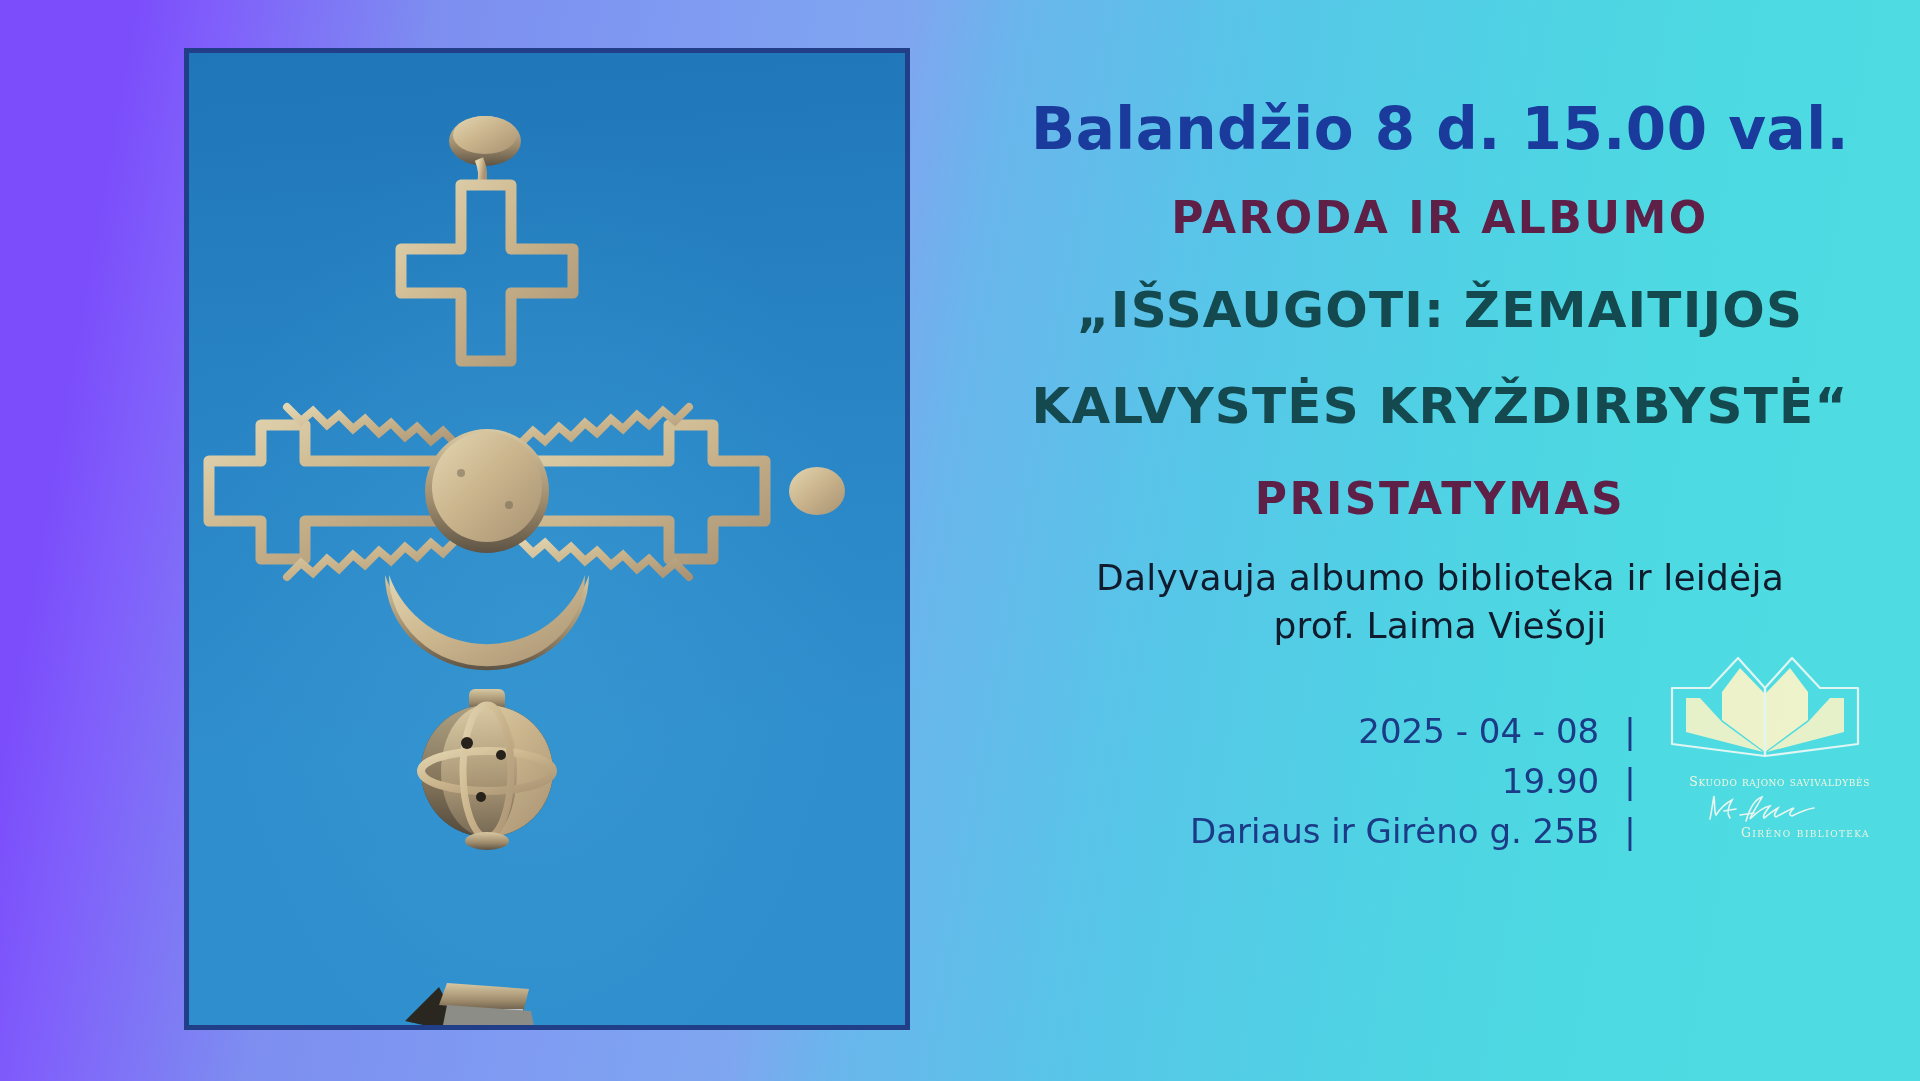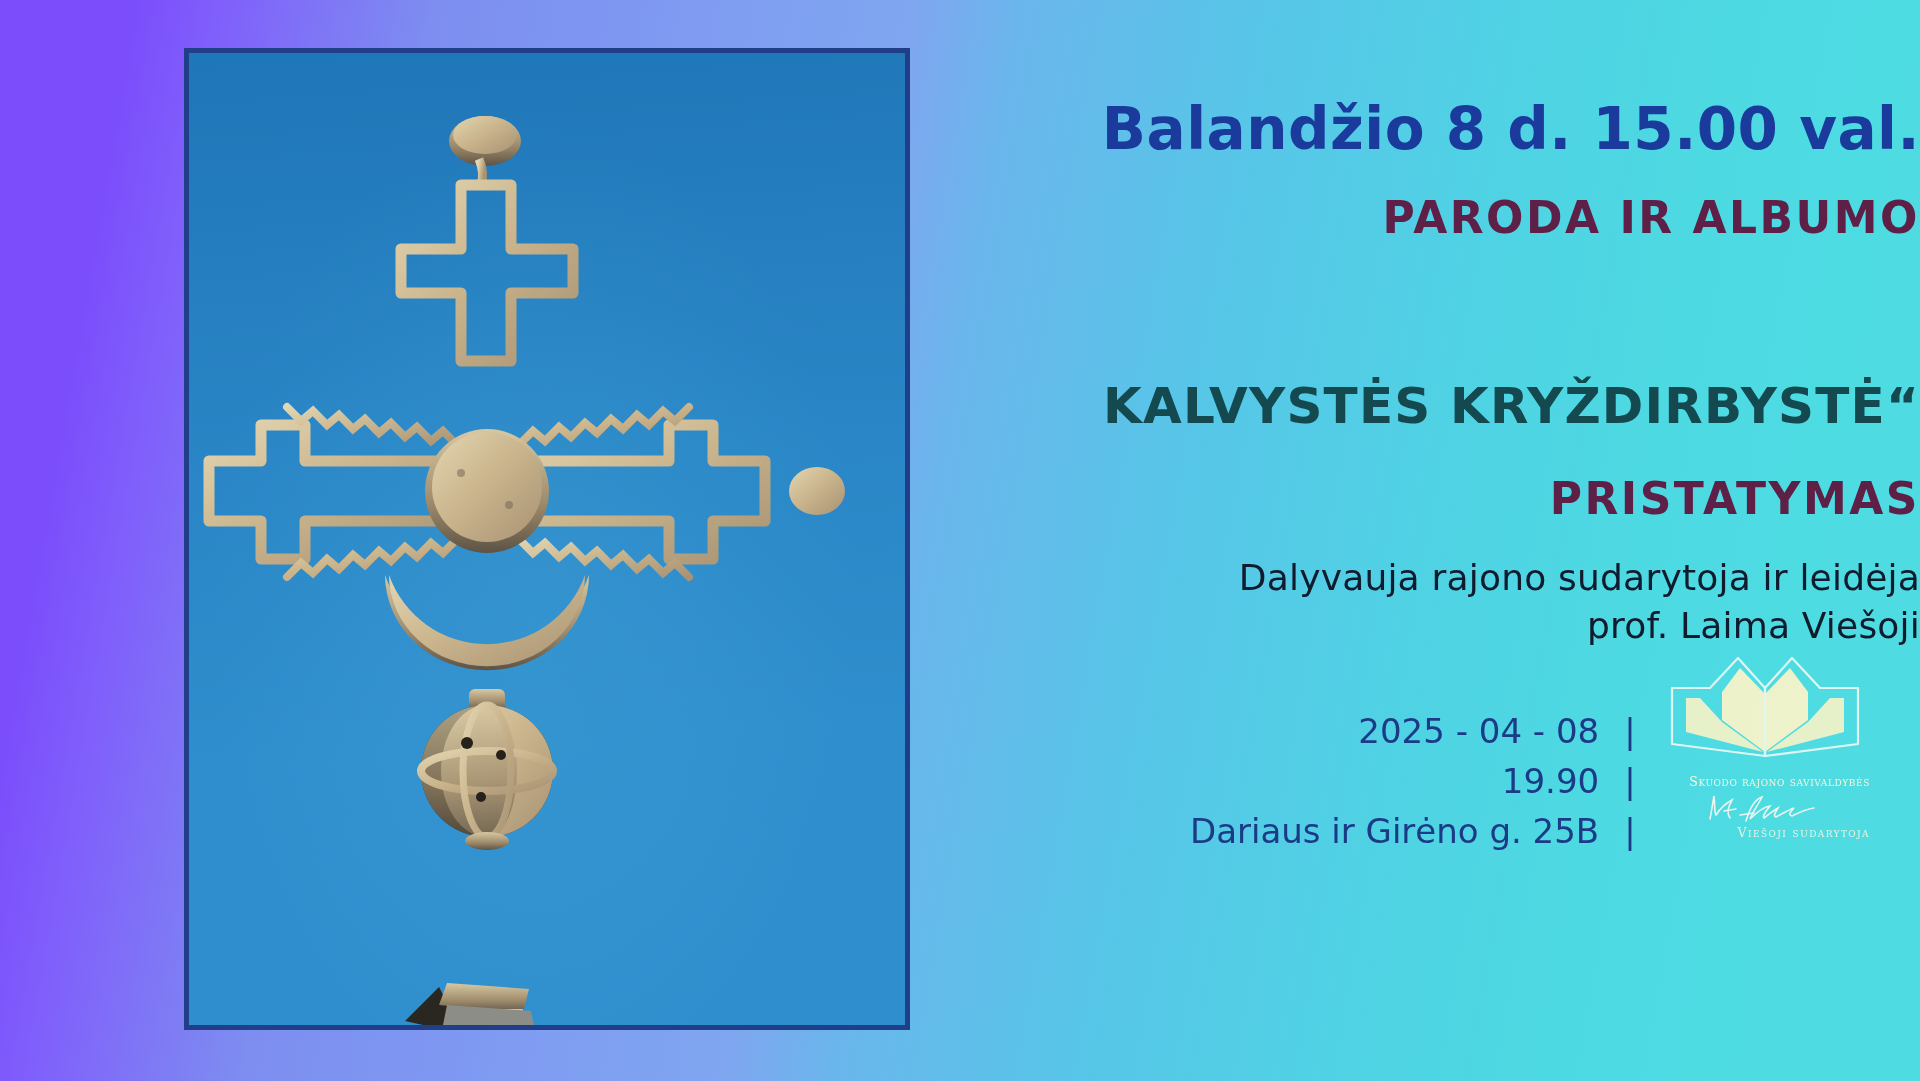--- a/index.html
+++ b/index.html
@@ -58,21 +58,21 @@
   .text-col {
     position: absolute;
     left: 960px;
     top: 0;
     width: 960px;
     height: 1081px;
   }
   .line {
     position: absolute;
     width: 100%;
-    text-align: right;
+    text-align: center;
     white-space: nowrap;
     line-height: 1;
   }
   .headline {
     top: 100px;
     font-size: 58px;
     font-weight: 700;
     color: #1a3a9c;
     letter-spacing: 0.5px;
   }
@@ -257,26 +257,27 @@
       </svg>
     </div>
   </div>
 
   <div class="text-col">
 
     <div class="line headline">Balandžio 8 d. 15.00 val.</div>
 
     <div class="line subhead1">PARODA IR ALBUMO</div>
 
+    <div class="line title-l1">„IŠSAUGOTI: ŽEMAITIJOS</div>
 
     <div class="line subhead2">PRISTATYMAS</div>
 
     <div class="line title-l2">KALVYSTĖS KRYŽDIRBYSTĖ“</div>
 
-    <div class="line presenter1">Dalyvauja rajono sudarytoja ir leidėja</div>
+    <div class="line presenter1">Dalyvauja albumo biblioteka ir leidėja</div>
 
     <div class="line presenter2">prof. Laima Viešoji</div>
 
     <div class="info-block">
       <div class="info-row">
         <span>2025 - 04 - 08</span>
         <span class="pipe">|</span>
       </div>
       <div class="info-row">
         <span>19.90</span>
@@ -310,17 +311,17 @@
       <div class="logo-sign">
         <svg width="130" height="34" viewBox="0 0 130 34" style="display:block;margin:0 auto;">
           <g fill="none" stroke="#eaf6ef" stroke-width="1.6" stroke-linecap="round">
             <path d="M10 28 C12 18 13 10 14 5 C15 12 14 20 16 24 C20 18 26 12 32 9 C28 16 26 22 30 27"></path>
             <path d="M24 20 L36 18"></path>
             <path d="M46 30 C50 16 56 8 62 6 C58 14 52 22 50 28 C56 22 64 16 70 15 C66 20 62 25 64 27 C68 24 74 19 78 17 C75 22 73 25 76 26 C82 23 88 19 94 17 C90 21 88 24 92 25 C98 22 106 18 114 17"></path>
             <path d="M40 24 L54 22"></path>
           </g>
         </svg>
       </div>
-      <div class="logo-line2">Viešoji sudarytoja</div>
+      <div class="logo-line2">Girėno biblioteka</div>
     </div>
 
   </div>
 </div>
 
 </body></html>

